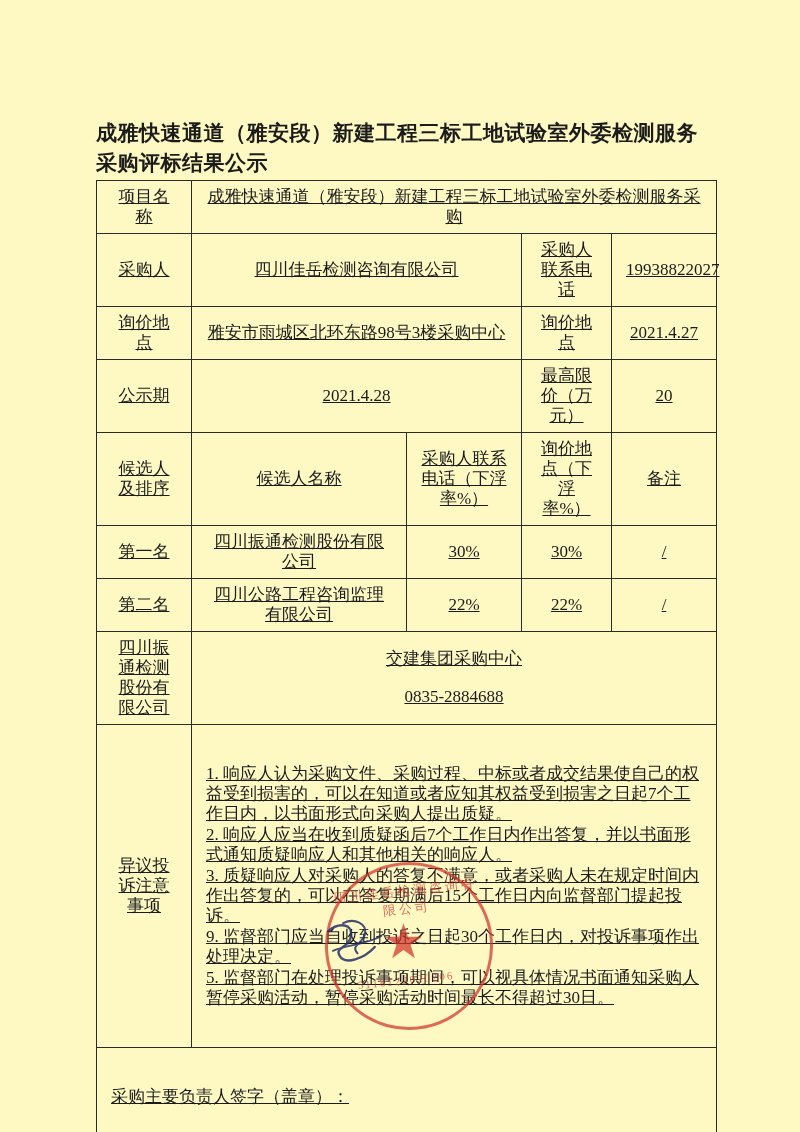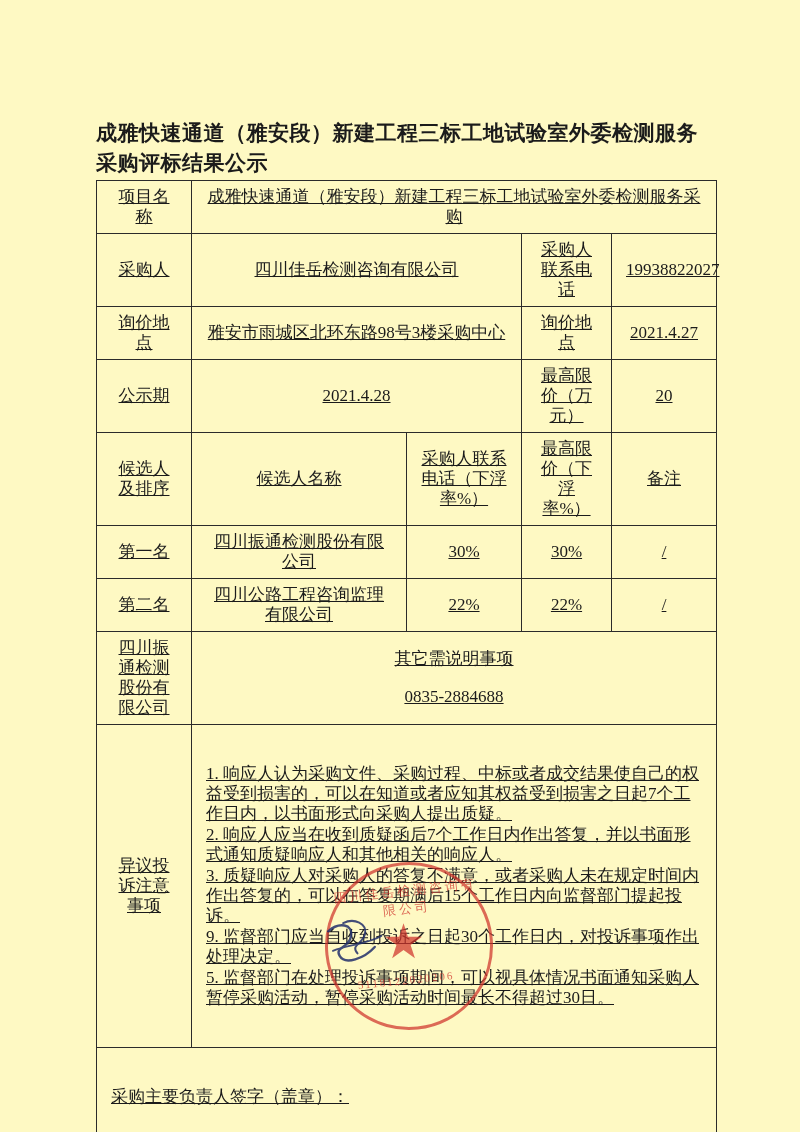--- a/index.html
+++ b/index.html
@@ -165,41 +165,41 @@
       <tr>
         <td class="cell-label tall">公示期</td>
         <td class="c tall" colspan="2">2021.4.28</td>
         <td class="c tall">最高限价（万元）</td>
         <td class="c tall">20</td>
       </tr>
       <tr>
         <td class="cell-label" style="height:48px">候选人及排序</td>
         <td class="c">候选人名称</td>
         <td class="c">采购人联系电话（下浮率%）</td>
-        <td class="c">最高限价（下浮率%）</td>
+        <td class="c">询价地点（下浮率%）</td>
         <td class="c">备注</td>
       </tr>
       <tr>
         <td class="c tall">第一名</td>
         <td class="c tall">四川振通检测股份有限公司</td>
         <td class="c tall">30%</td>
         <td class="c tall">30%</td>
         <td class="c tall">/</td>
       </tr>
       <tr>
         <td class="c tall">第二名</td>
         <td class="c tall">四川公路工程咨询监理有限公司</td>
         <td class="c tall">22%</td>
         <td class="c tall">22%</td>
         <td class="c tall">/</td>
       </tr>
       <tr>
         <td class="cell-label" style="height:80px">四川振通检测股份有限公司</td>
         <td class="c" colspan="4">
-          <div>其它需说明事项</div>
+          <div>交建集团采购中心</div>
           <div style="height:18px"></div>
           <div>0835-2884688</div>
         </td>
       </tr>
       <tr>
         <td class="cell-label" style="height:310px">异议投诉注意事项</td>
         <td class="notes-cell" colspan="4">
           <p>1. 响应人认为采购文件、采购过程、中标或者成交结果使自己的权益受到损害的，可以在知道或者应知其权益受到损害之日起7个工作日内，以书面形式向采购人提出质疑。</p>
           <p>2. 响应人应当在收到质疑函后7个工作日内作出答复，并以书面形式通知质疑响应人和其他相关的响应人。</p>
           <p>3. 质疑响应人对采购人的答复不满意，或者采购人未在规定时间内作出答复的，可以在答复期满后15个工作日内向监督部门提起投诉。</p>

